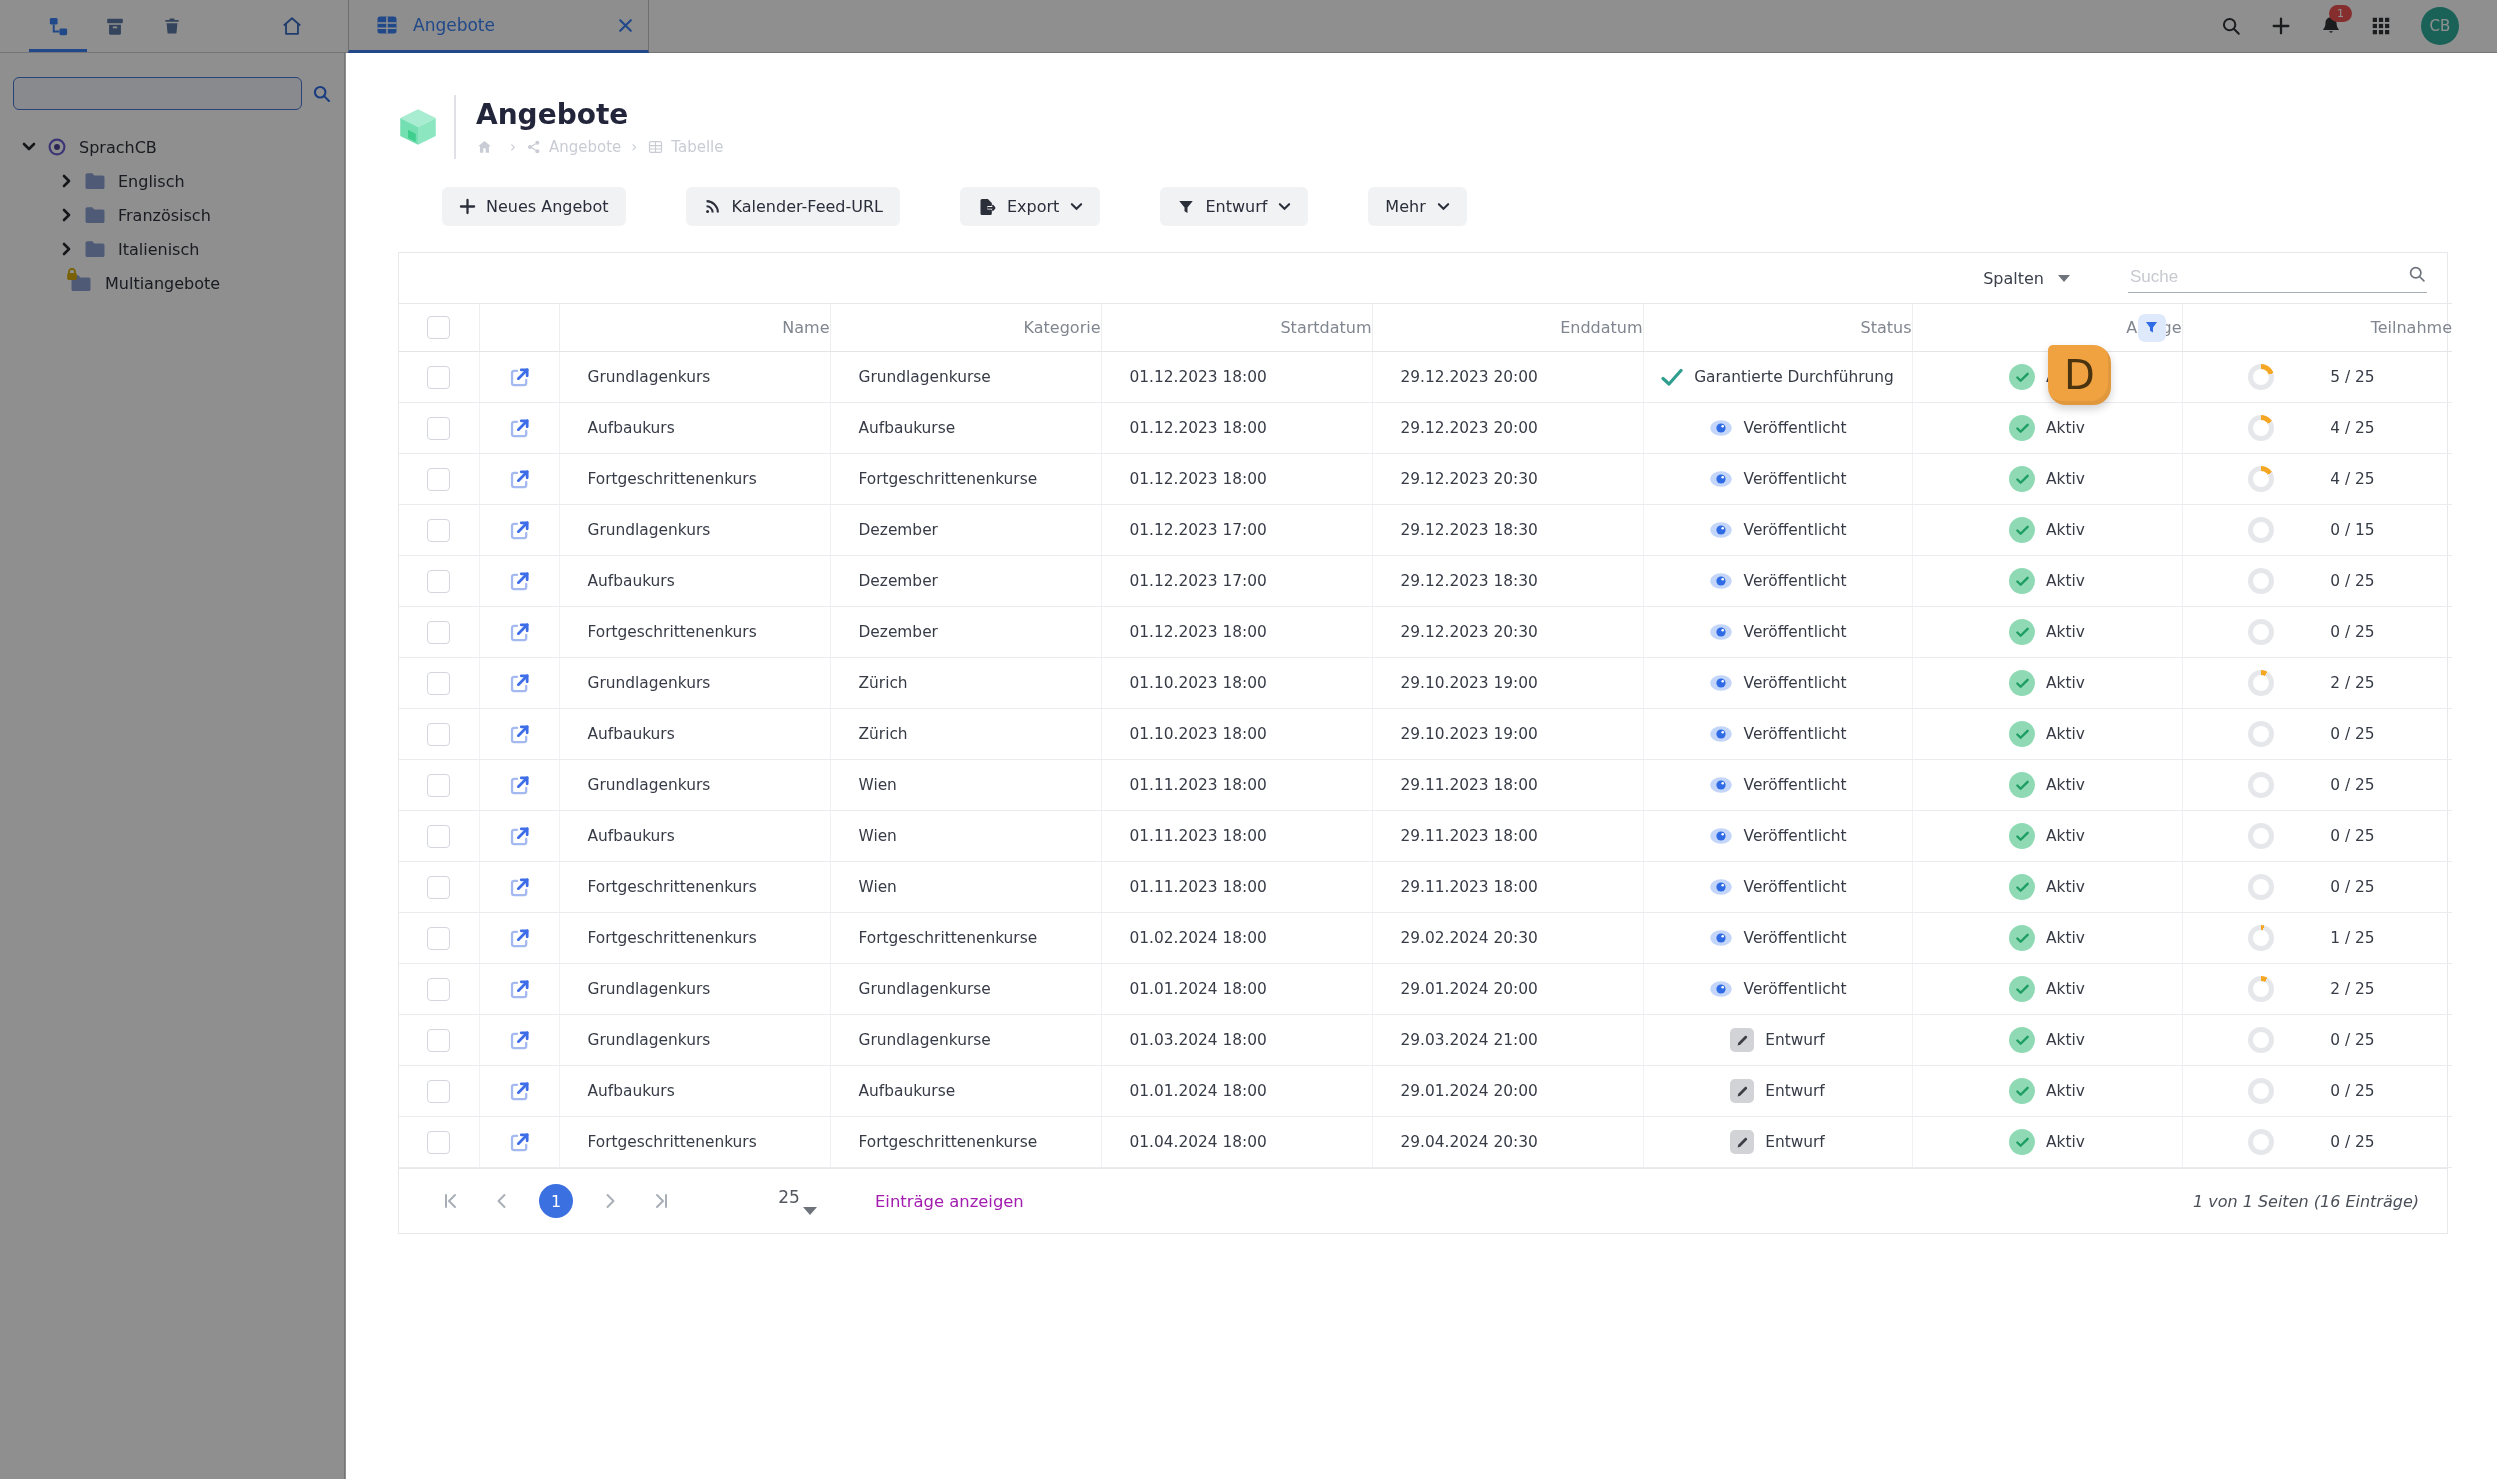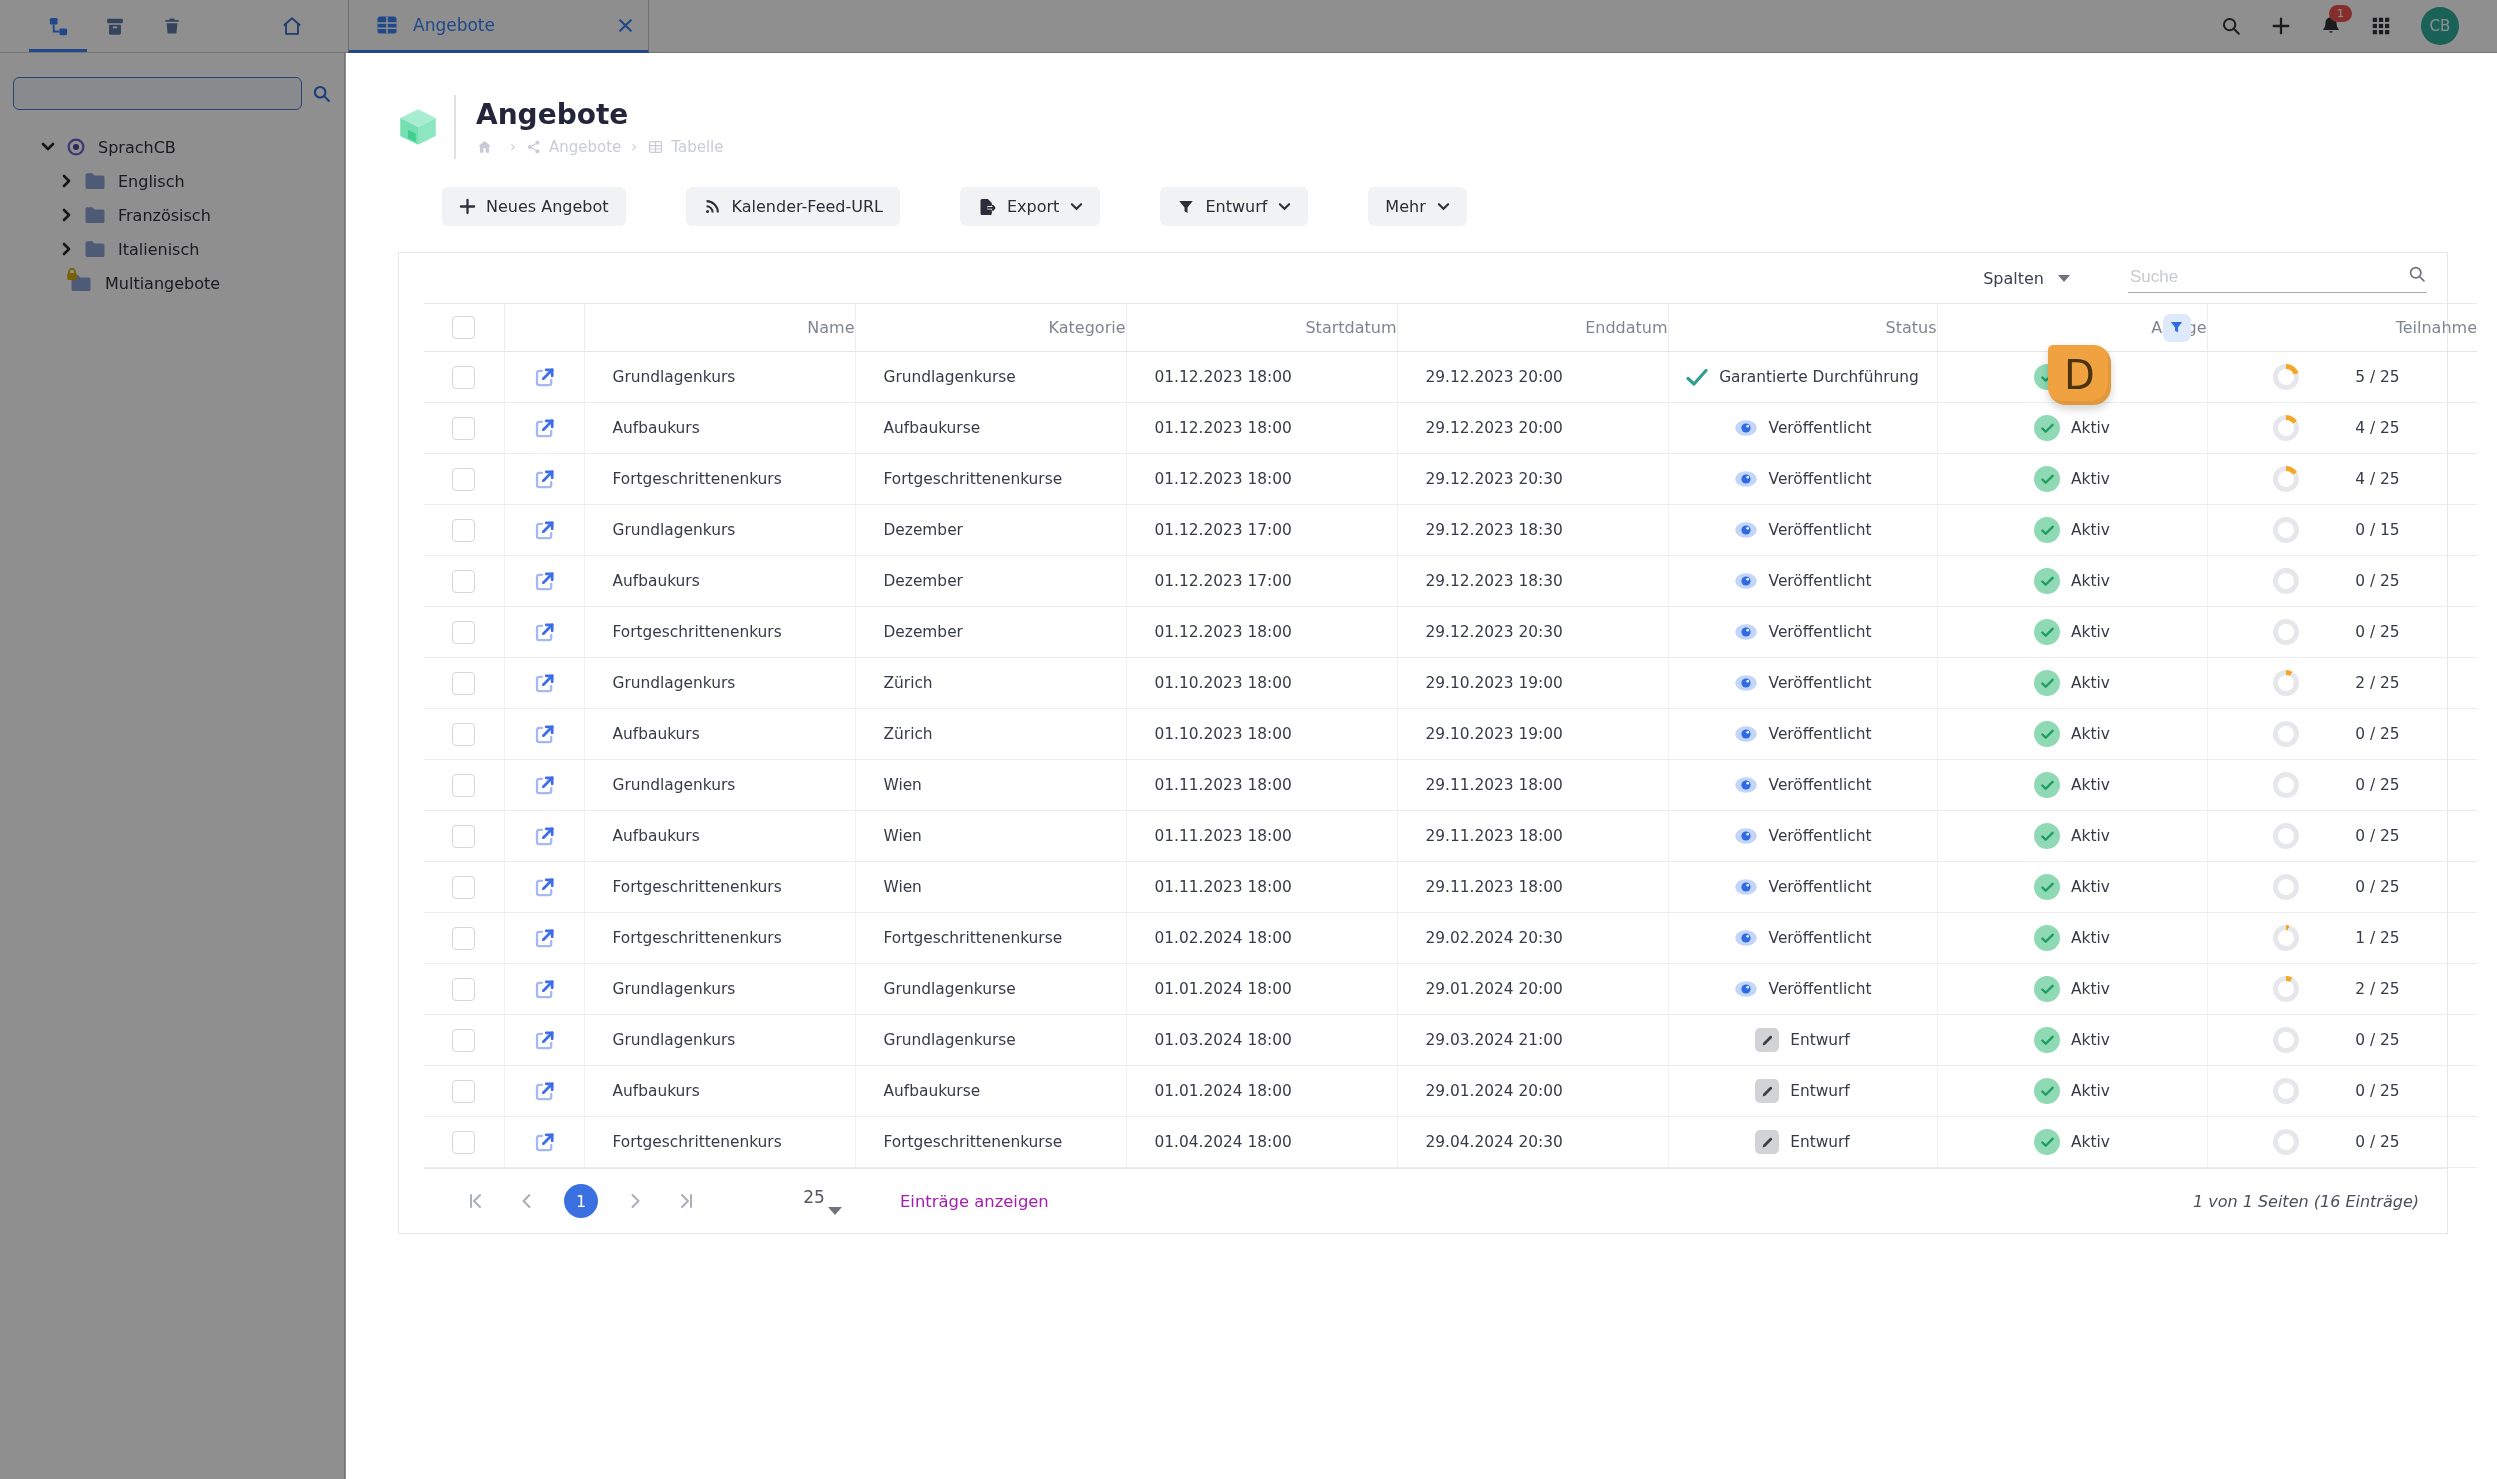--- a/index.html
+++ b/index.html
@@ -24,21 +24,21 @@
   
   .sidebar{position:absolute;left:0;top:53px;width:345px;height:1427px;background:#fff;border-right:1px solid #cfd1d5;box-sizing:border-box;}
   .side-search{display:flex;align-items:center;padding:24px 12px 0 13px;}
   .side-search input{flex:1;height:31px;border:1.5px solid #4a78d0;border-radius:6px;background:#f2f6fd;outline:none;font-size:15px;padding:0 8px;color:#333;}
   .side-search .mag{margin-left:9px;display:flex;}
   .tree{margin-top:18px;font-size:16px;color:#30333d;}
   .tree-row{display:flex;align-items:center;height:34px;cursor:pointer;}
   .tree-row .chev{display:flex;width:16px;justify-content:center;}
   .tree-row .t-ic{display:flex;margin-left:10px;}
   .tree-row .t-label{margin-left:12px;}
-  .tr-root{padding-left:40px;margin-top:20px;}
+  .tr-root{padding-left:21px;margin-top:20px;}
   .tr-child{padding-left:58px;}
   .tr-locked{padding-left:70px;text-align:right;}
   .folder-lock{position:relative;display:flex;}
   .lock{position:absolute;left:-4px;top:-8px;}
 
   
   .dim{position:absolute;background:rgba(0,0,0,0.44);z-index:40;pointer-events:none;}
   .dim-top{left:0;top:0;width:2497px;height:53px;}
   .dim-side{left:0;top:53px;width:346px;height:1427px;}
 
@@ -52,21 +52,21 @@
   .breadcrumb{display:flex;align-items:center;margin-top:7px;color:#c9ccd4;font-size:15px;}
   .breadcrumb .sep{margin:0 10px;font-size:15px;color:#c9ccd4;}
   .breadcrumb .bc-ic{display:flex;margin-right:7px;}
 
   .actions{display:flex;align-items:center;margin:28px 0 0 52px;}
   .btn{display:inline-flex;align-items:center;height:39px;background:#f1f2f4;border-radius:6px;padding:0 17px;font-size:16px;color:#2a2e3a;margin-right:16px;cursor:pointer;white-space:nowrap;margin-left:44px;}
   .btn .b-ic{display:flex;margin-right:10px;}
   .btn .b-cv{display:flex;margin-left:11px;}
 
   
-  .card{position:absolute;left:52px;top:199px;width:2050px;border:1px solid #e7e8ec;box-sizing:border-box;background:#fff;padding-left:25px;}
+  .card{position:absolute;left:52px;top:199px;width:2050px;border:1px solid #e7e8ec;box-sizing:border-box;background:#fff;}
   .card-toolbar{height:50px;display:flex;align-items:center;justify-content:flex-end;padding-right:20px;}
   .spalten{display:flex;align-items:center;font-size:16px;color:#3c414b;cursor:pointer;}
   .spalten .tri{margin-left:14px;width:0;height:0;border-left:6px solid transparent;border-right:6px solid transparent;border-top:7px solid #6f747c;}
   .tbl-search{display:flex;align-items:end;width:299px;margin-left:58px;border-bottom:1px solid #a7adb5;padding-bottom:4px;}
   .tbl-search input{flex:1;border:none;outline:none;font-size:17px;color:#444;background:transparent;}
   .tbl-search input::placeholder{color:#c6c9cf;}
   table{border-collapse:collapse;width:100%;table-layout:fixed;}
   thead th{height:48px;font-weight:400;font-size:16px;color:#80868f;text-align:right;padding:0 0 0 28px;border-top:1px solid #e7e8ec;border-bottom:1px solid #e3e5e9;border-right:1px solid #eceded;box-sizing:border-box;position:relative;}
   thead th:last-child, tbody td:last-child{border-right:none;}
   tbody td{height:51px;border-bottom:1px solid #ebecef;border-right:1px solid #f0f1f3;font-size:15.4px;color:#363b46;padding:0;box-sizing:border-box;vertical-align:middle;}

